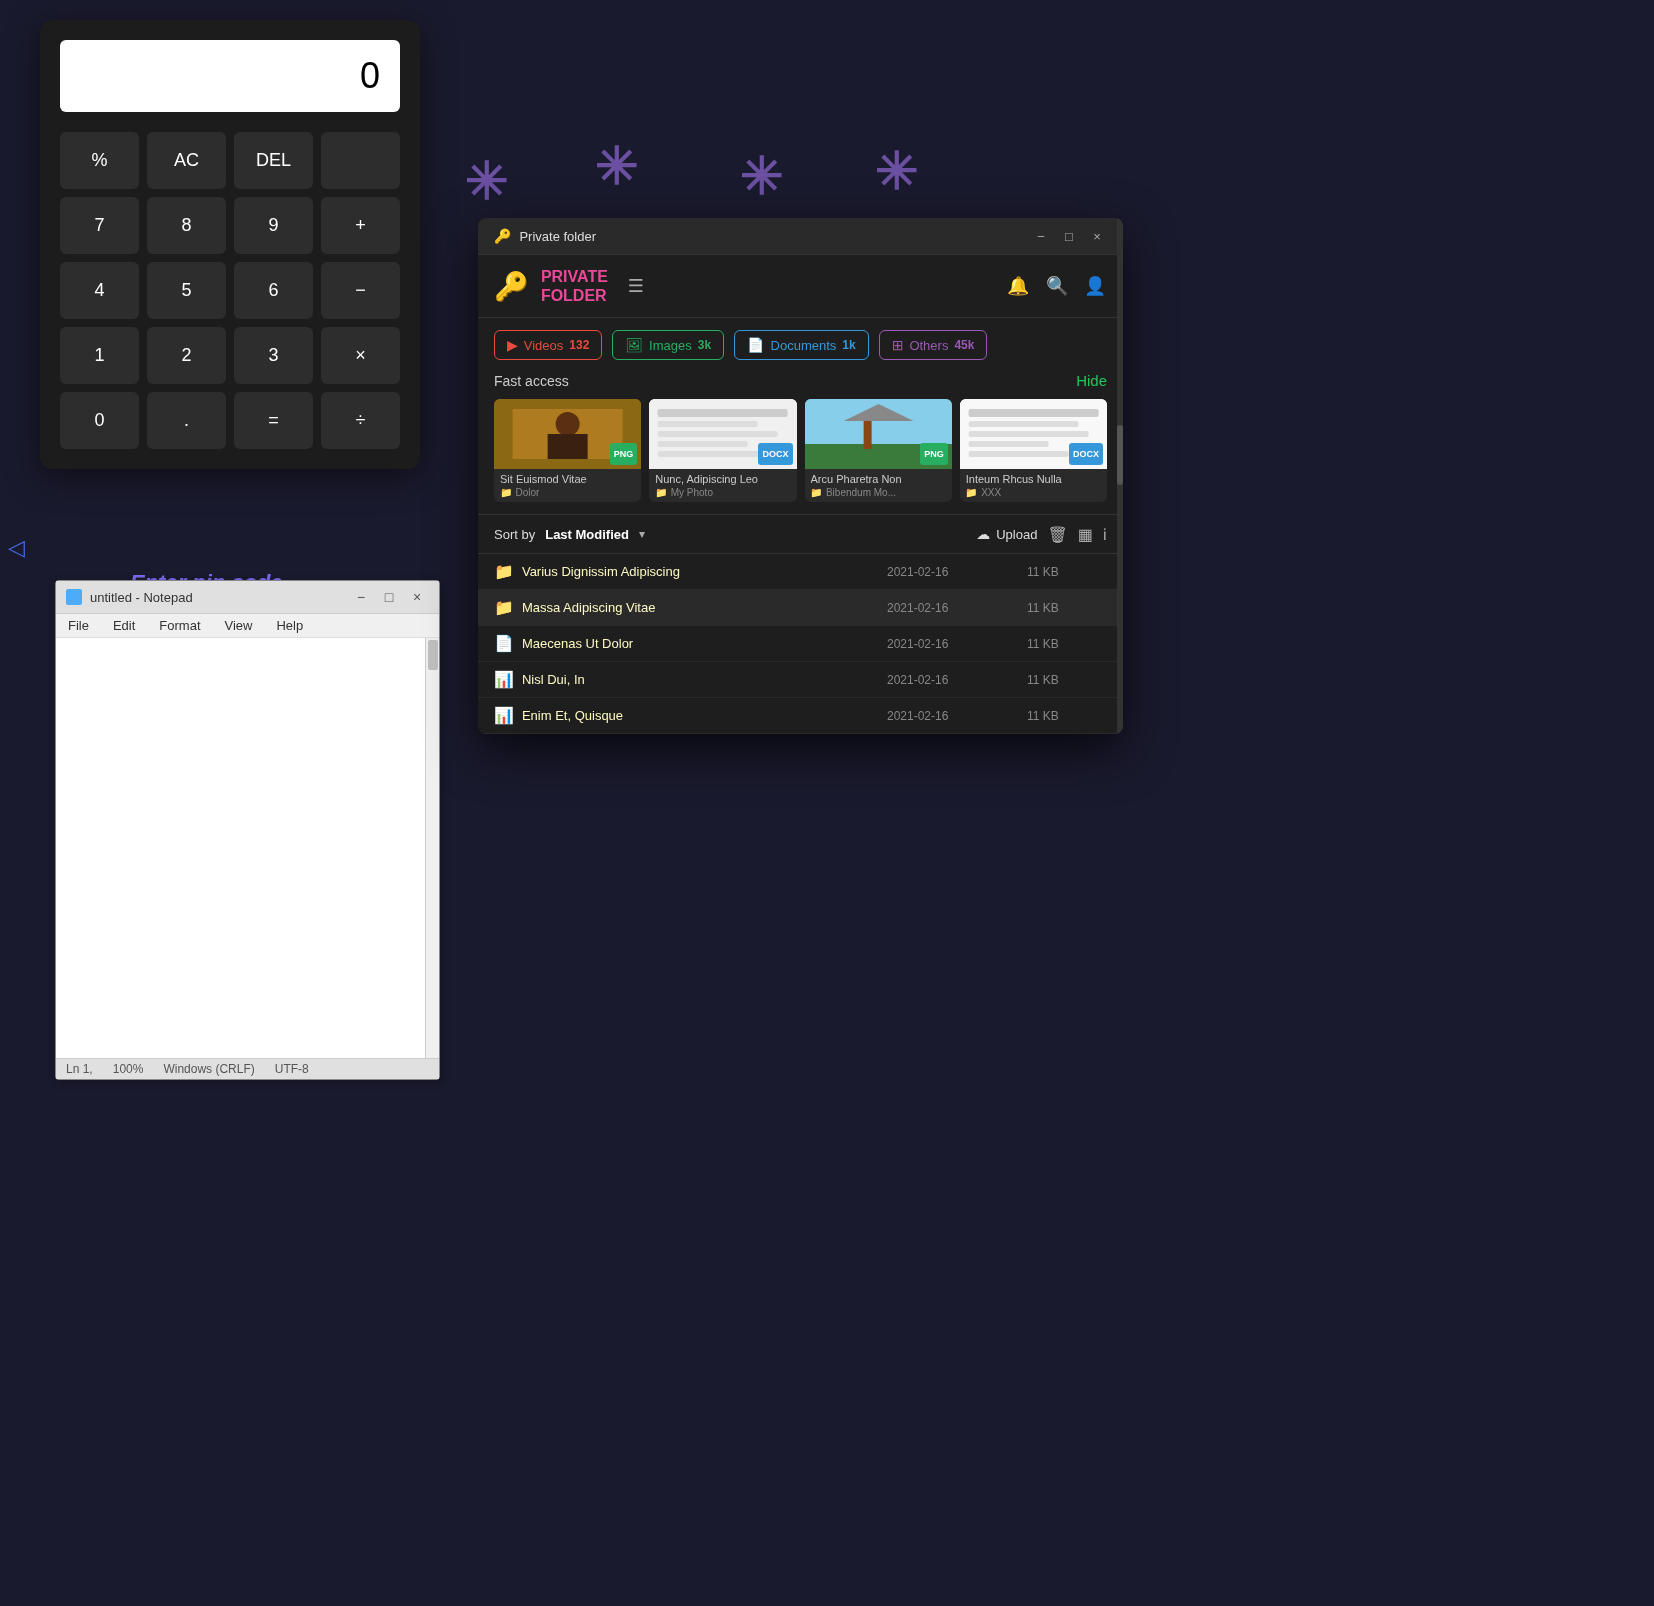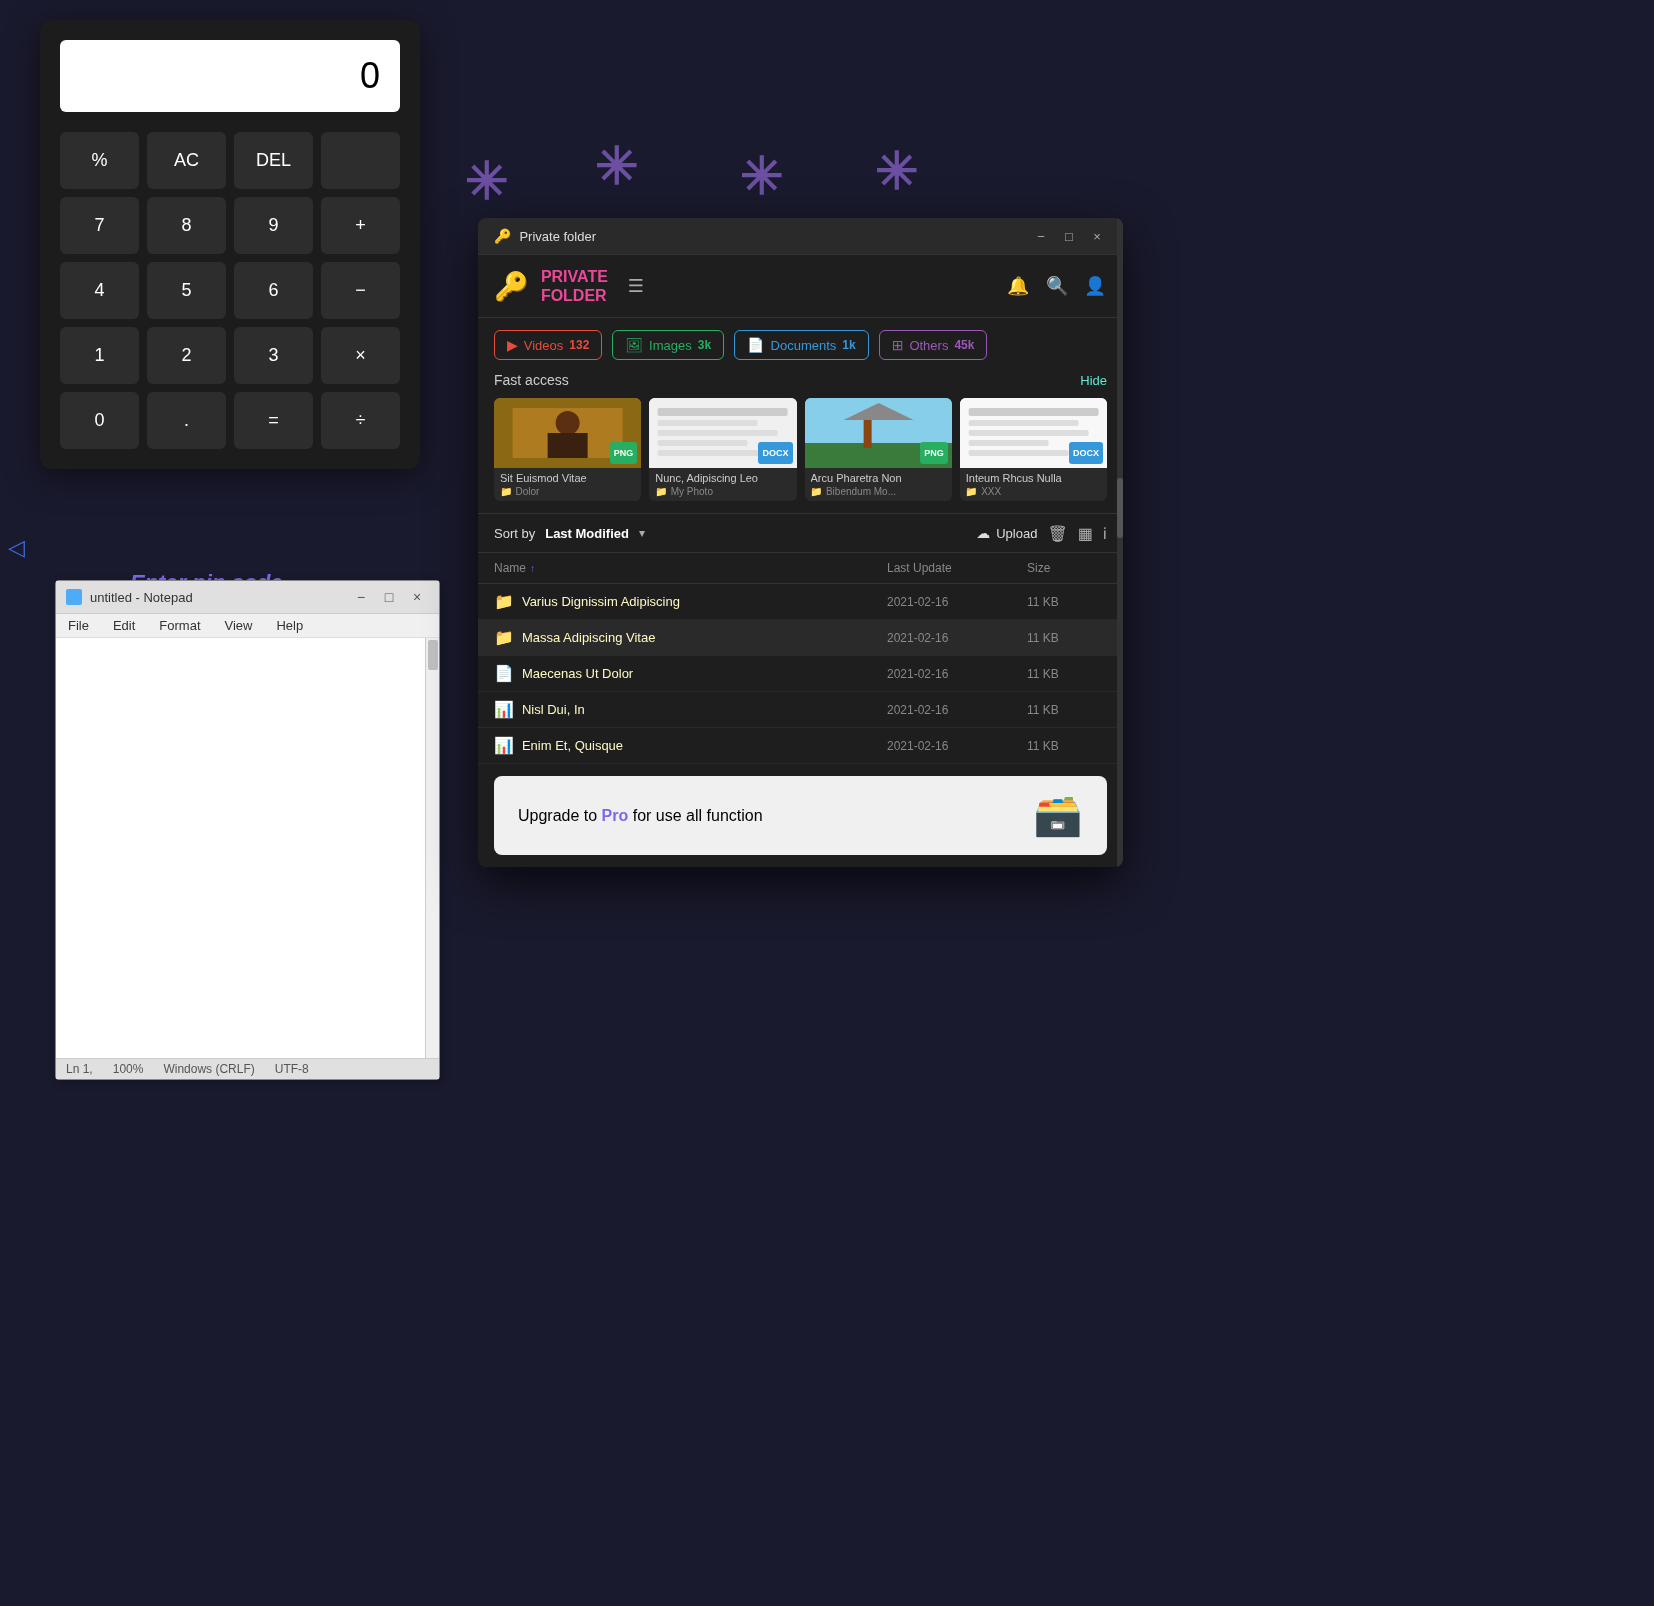--- a/index.html
+++ b/index.html
@@ -283,22 +283,22 @@
       justify-content: space-between;
       align-items: center;
       margin-bottom: 10px;
     }
     .pf-section-title {
       color: #ccc;
       font-size: 14px;
       font-weight: 500;
     }
     .pf-hide-btn {
-      color: #5eead4;
-      font-size: 13px;
+      color: #22c55e;
+      font-size: 15px;
       cursor: pointer;
       background: none;
       border: none;
     }
     .pf-thumbnails {
       display: grid;
       grid-template-columns: repeat(4, 1fr);
       gap: 8px;
     }
     .pf-thumb {
@@ -738,28 +738,20 @@
         <span style="font-size:14px;">☁</span>
         <span>Upload</span>
       </button>
       <span class="pf-action-icon">🗑</span>
       <span class="pf-action-icon">▦</span>
       <span class="pf-action-icon">ℹ</span>
     </div>
   </div>
 
   <div class="pf-file-list">
-    <div class="pf-list-header">
-      <div class="pf-list-col sortable">
-        <span>Name</span>
-        <span class="sort-arrow">↑</span>
-      </div>
-      <div class="pf-list-col">Last Update</div>
-      <div class="pf-list-col">Size</div>
-    </div>
 
     <div class="pf-file-row">
       <div class="pf-file-name-cell">
         <span class="pf-file-icon folder">📁</span>
         <span class="pf-file-name">Varius Dignissim Adipiscing</span>
       </div>
       <div class="pf-file-date">2021-02-16</div>
       <div class="pf-file-size">11 KB</div>
     </div>
 
@@ -794,24 +786,18 @@
       <div class="pf-file-name-cell">
         <span class="pf-file-icon spreadsheet">📊</span>
         <span class="pf-file-name">Enim Et, Quisque</span>
       </div>
       <div class="pf-file-date">2021-02-16</div>
       <div class="pf-file-size">11 KB</div>
     </div>
 
   </div>
 
-  <div class="pf-upgrade">
-    <div>
-      <span>Upgrade to </span><span style="color:#7B68EE; font-weight:700;">Pro</span><span> for use all function</span>
-    </div>
-    <div class="pf-upgrade-icon">🗃️</div>
-  </div>
 
   <div class="pf-scrollbar">
     <div class="pf-scrollbar-thumb"></div>
   </div>
 
 </div>
 
 </body></html>

